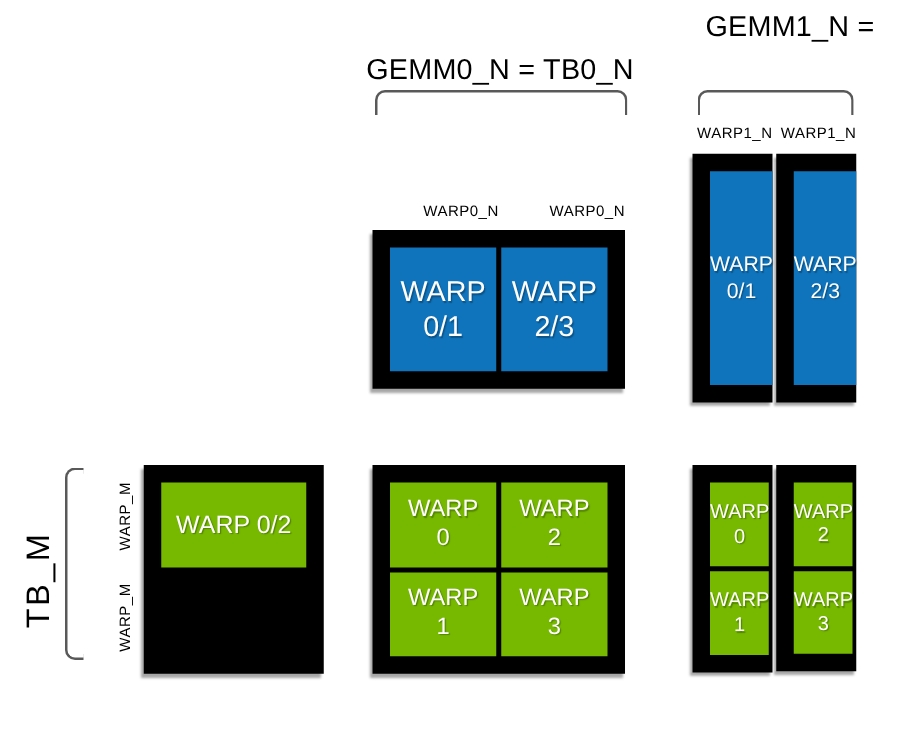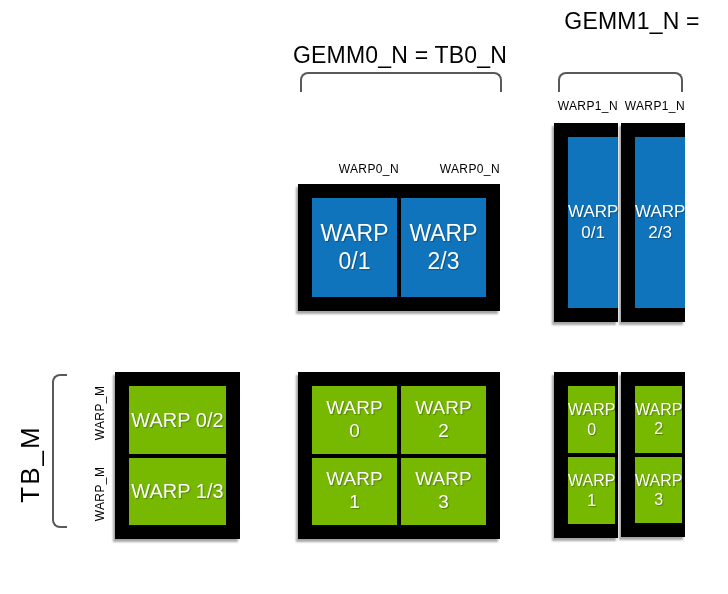--- a/index.html
+++ b/index.html
@@ -81,21 +81,21 @@
   }
   .blue-cell  { background: var(--blue, #0f74bc); }
   .green-cell { background: var(--green, #76b900); }
 
   .accum0 { left: 298px; top: 184px; width: 202px; height: 127px; }
   .accum0 .cell { font-size: 23px; }
   .accum1-l { left: 554px; top: 123px; width: 64px; height: 199px; }
   .accum1-r { left: 621px; top: 123px; width: 64px; height: 199px; }
   .accum1-l .cell, .accum1-r .cell { font-size: 17px; }
 
-  .tbtile { left: 115px; top: 372px; width: 125px; height: 167px; }
+  .tbtile { left: 115px; top: 372px; width: 144px; height: 167px; }
   .tbtile .cell { font-size: 20px; }
   .wgrid0 { left: 298px; top: 372px; width: 202px; height: 167px; }
   .wgrid0 .cell { font-size: 19px; }
   .wgrid1-l { left: 554px; top: 372px; width: 64px; height: 166px; }
   .wgrid1-r { left: 621px; top: 372px; width: 64px; height: 165px; }
   .wgrid1-l .cell, .wgrid1-r .cell { font-size: 16px; }
 </style>
 </head>
 <body>
 
@@ -149,23 +149,20 @@
   <div class="abs bracket-v"></div>
 
   <div class="abs vlabel warpm-top">WARP_M</div>
   <div class="abs vlabel warpm-bottom">WARP_M</div>
 
   <div class="abs box tbtile">
     <div class="grid rows2">
       <div class="cell green-cell">
         <span>WARP 0/2</span>
       </div>
-      <div class="cell green-cell">
-        <span>WARP 1/3</span>
-      </div>
     </div>
   </div>
 
   <div class="abs box wgrid0">
     <div class="grid cols2 rows2">
       <div class="cell green-cell">
         <span>WARP</span>
         <span>0</span>
       </div>
       <div class="cell green-cell">

